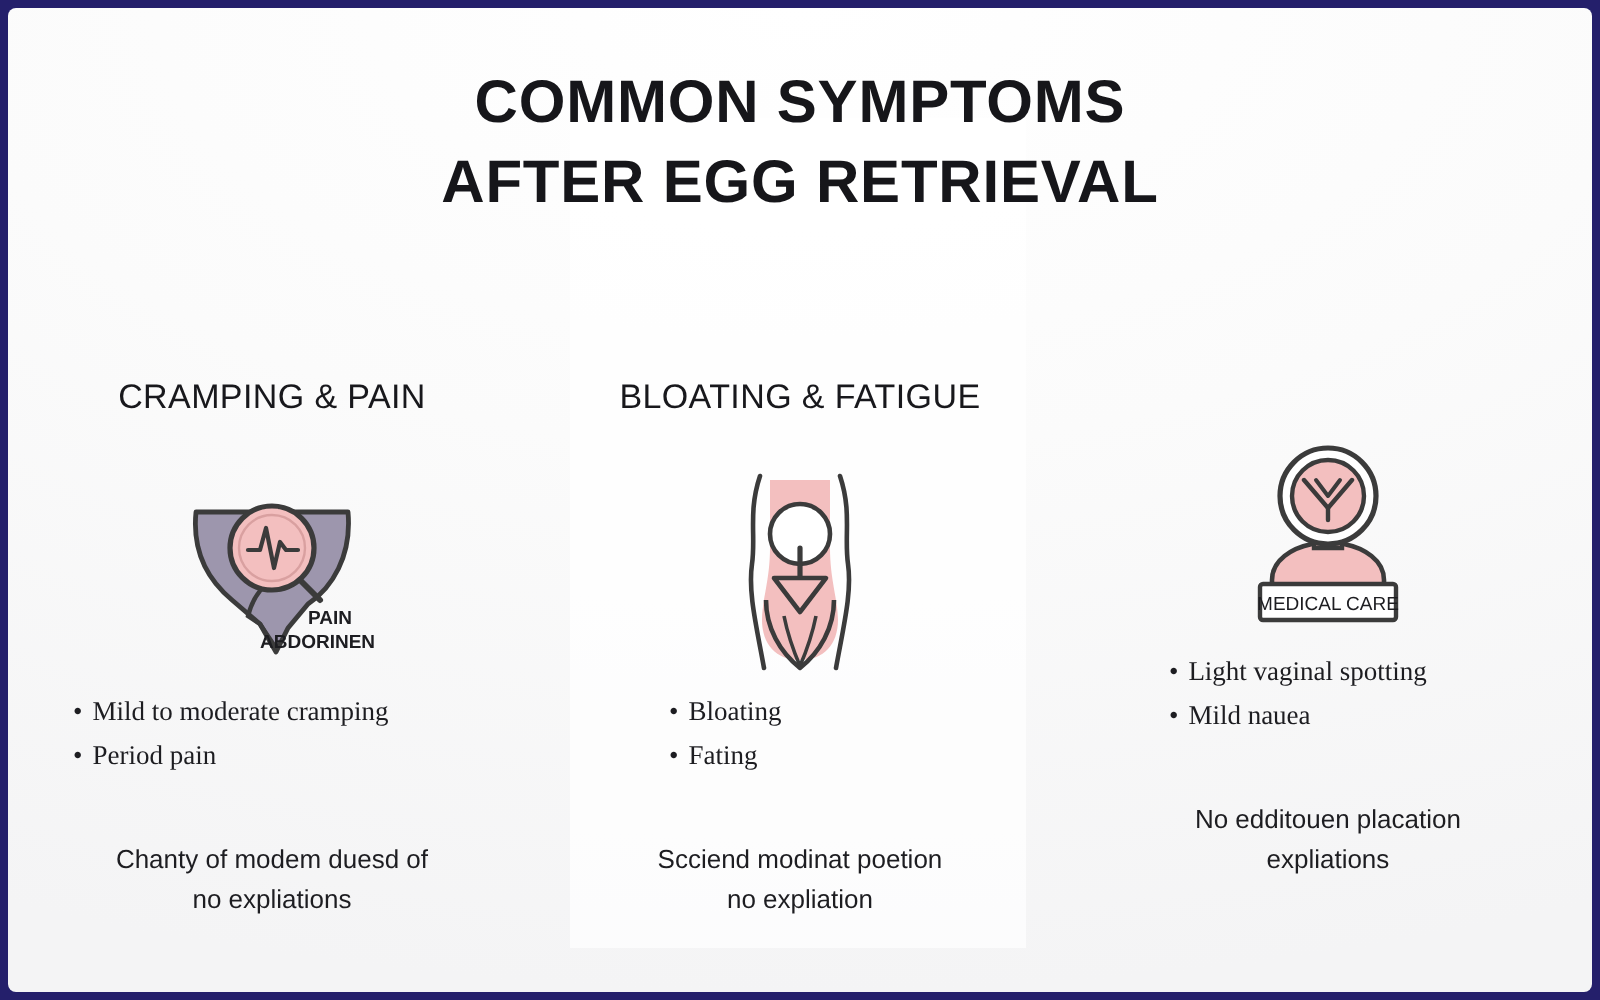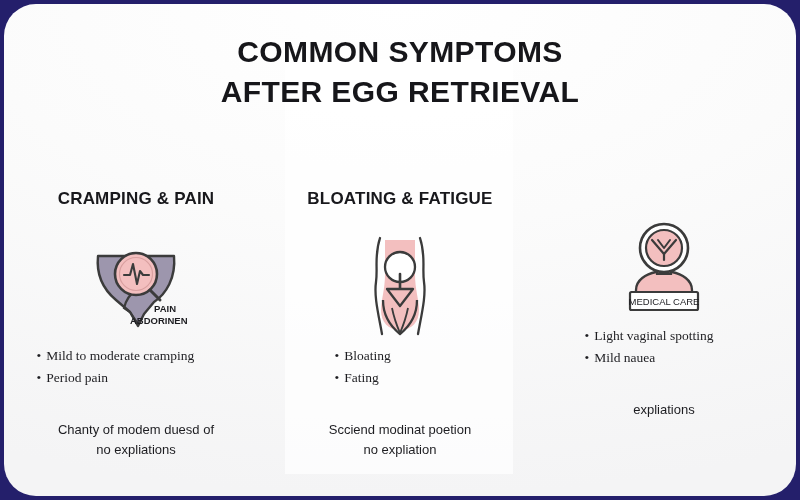--- a/index.html
+++ b/index.html
@@ -15,21 +15,21 @@
     font-family: "Liberation Sans", sans-serif;
     display: flex;
     align-items: center;
     justify-content: center;
   }
 
   .slide-card {
     position: relative;
     width: 792px;
     height: 492px;
-    border-radius: 32px;
+    border-radius: 4px;
     background:
       radial-gradient(120% 100% at 50% 0%, #ffffff 0%, #fbfbfb 45%, #f4f4f5 100%);
     overflow: hidden;
   }
 
   
   .mid-panel {
     position: absolute;
     left: 281px;
     top: 55px;
@@ -65,21 +65,21 @@
 
   .column {
     width: 33.3333%;
     display: flex;
     flex-direction: column;
     align-items: center;
   }
 
   .col-heading {
     font-size: 17px;
-    font-weight: bold;
+    font-weight: normal;
     color: #18181c;
     letter-spacing: 0.2px;
     white-space: nowrap;
   }
 
   .icon-wrap {
     height: 110px;
     margin-top: 22px;
     display: flex;
     align-items: center;
@@ -217,18 +217,19 @@
           <text x="52" y="89" text-anchor="middle" font-family="Liberation Sans, sans-serif" font-size="9.5" fill="#1d1d21">MEDICAL CARE</text>
         </svg>
       </div>
 
       <div class="bullets">
         <div class="bullet"><span class="dot">•</span><span>Light vaginal spotting</span></div>
         <div class="bullet"><span class="dot">•</span><span>Mild nauea</span></div>
       </div>
 
       <div class="caption">
+        <div>No edditouen placation</div>
         <div>expliations</div>
       </div>
     </div>
 
   </div>
 </div>
 
 </body></html>

